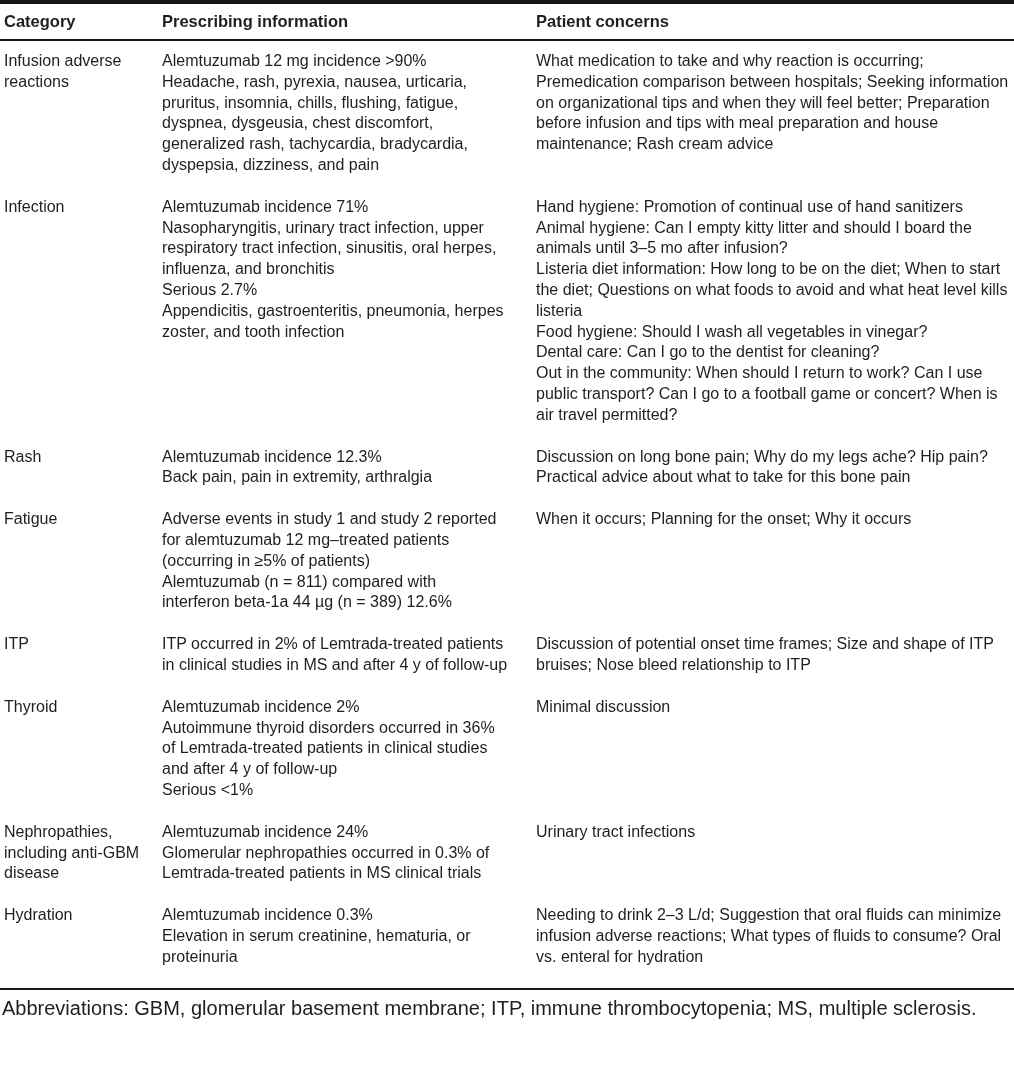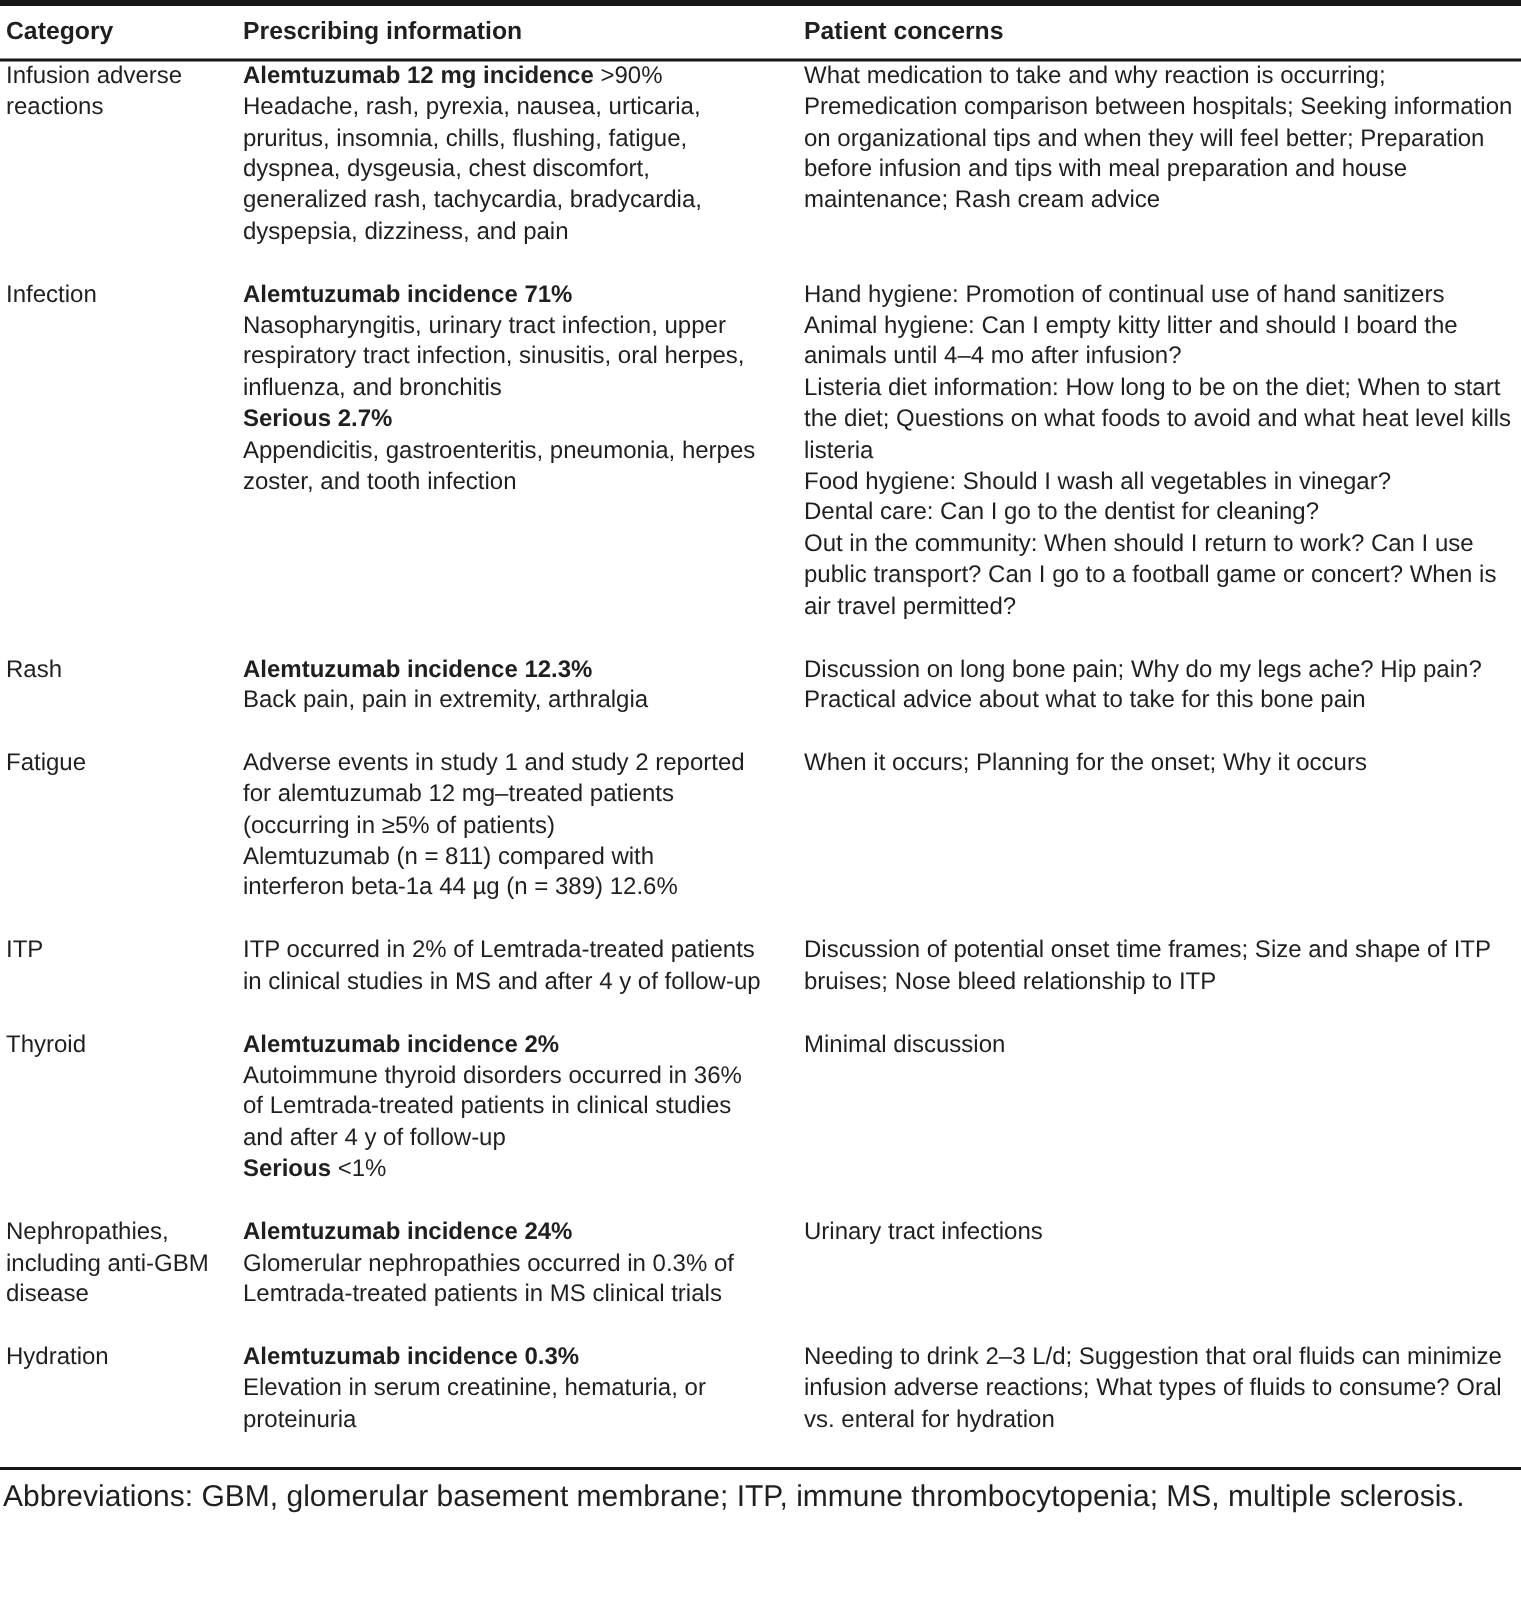--- a/index.html
+++ b/index.html
@@ -40,23 +40,23 @@
   }
   .cell { 
     font-size: 16px;
     line-height: 20.8px;
   }
   .cell p { margin: 0; }
   .col1 { padding-left: 4px; }
   .th.col1 { padding-left: 4px; }
   .col2 { padding-right: 28px; box-sizing: border-box; }
   .col3 { padding-right: 2px; box-sizing: border-box; }
-  .body-rows { }
+  .body-rows { padding-top: 10px; }
   .body-row { margin-bottom: 21px; }
-  .bold-seg { font-weight: bold; }
+  .bold-seg { font-weight: normal; }
   .footnote {
     font-size: 20px;
     line-height: 20px;
     padding: 8px 0 0 2px;
   }
 </style>
 </head>
 <body>
 
 <div class="table-wrap">
@@ -84,21 +84,21 @@
       <div class="grid-row body-row">
         <div class="cell col1">Infection</div>
         <div class="cell col2">
           <p><span class="bold-seg">Alemtuzumab incidence 71%</span></p>
           <p><span>Nasopharyngitis, urinary tract infection, upper respiratory tract infection, sinusitis, oral herpes, influenza, and bronchitis</span></p>
           <p><span class="bold-seg">Serious 2.7%</span></p>
           <p><span>Appendicitis, gastroenteritis, pneumonia, herpes zoster, and tooth infection</span></p>
         </div>
         <div class="cell col3">
           <p>Hand hygiene: Promotion of continual use of hand sanitizers</p>
-          <p>Animal hygiene: Can I empty kitty litter and should I board the animals until 4–4 mo after infusion?</p>
+          <p>Animal hygiene: Can I empty kitty litter and should I board the animals until 3–5 mo after infusion?</p>
           <p>Listeria diet information: How long to be on the diet; When to start the diet; Questions on what foods to avoid and what heat level kills listeria</p>
           <p>Food hygiene: Should I wash all vegetables in vinegar?</p>
           <p>Dental care: Can I go to the dentist for cleaning?</p>
           <p>Out in the community: When should I return to work? Can I use public transport? Can I go to a football game or concert? When is air travel permitted?</p>
         </div>
       </div>
       <div class="grid-row body-row">
         <div class="cell col1">Rash</div>
         <div class="cell col2">
           <p><span class="bold-seg">Alemtuzumab incidence 12.3%</span></p>

